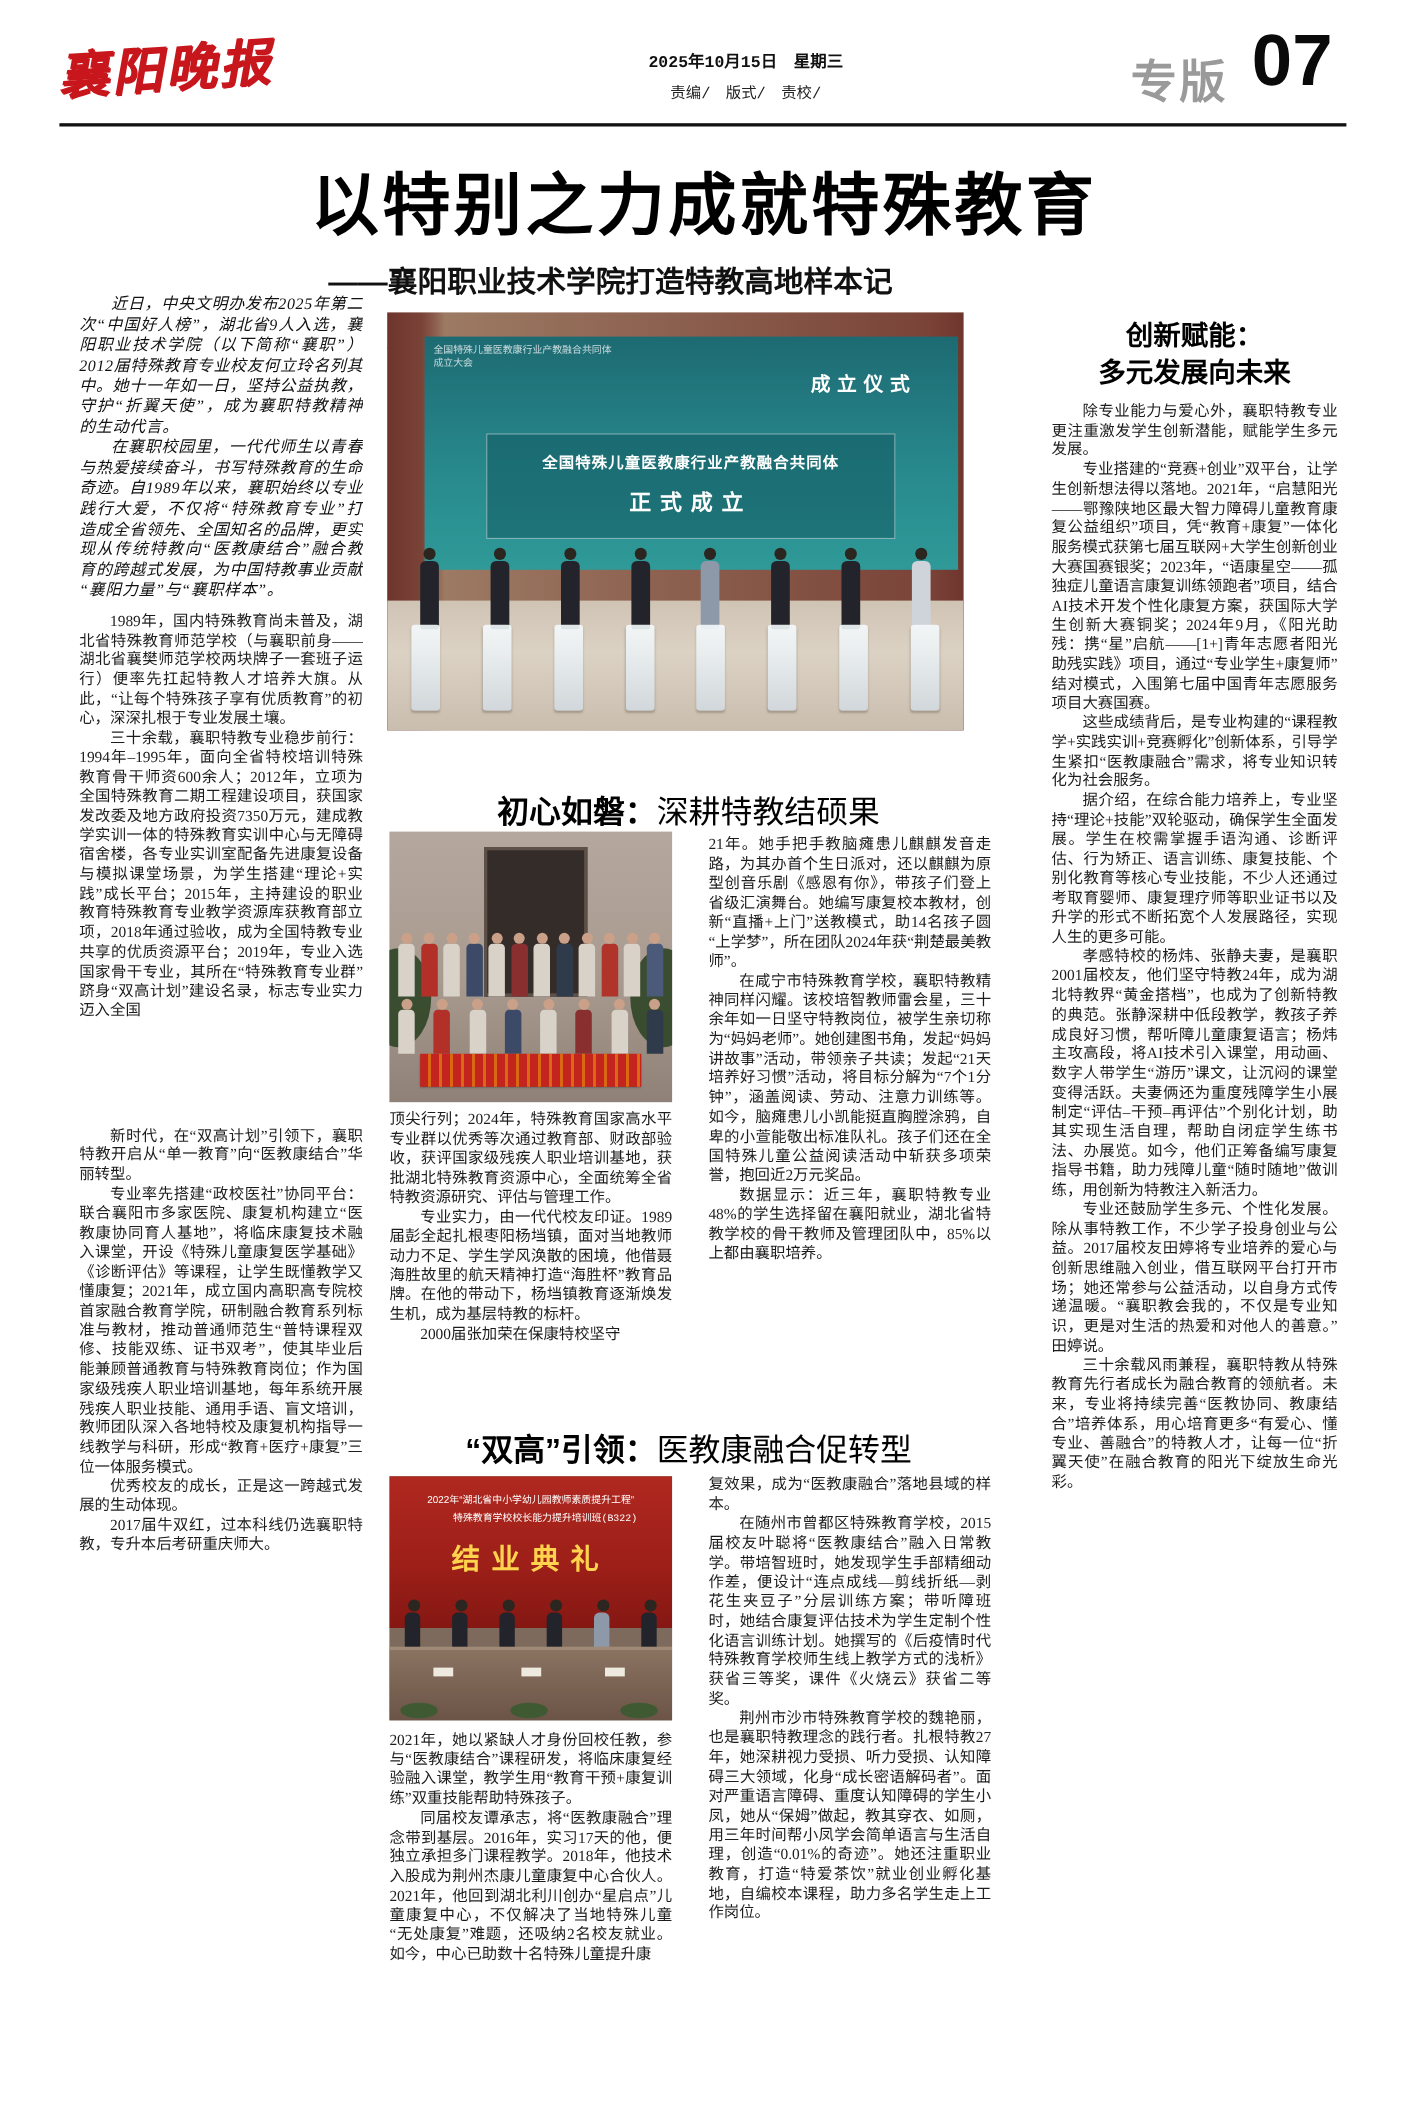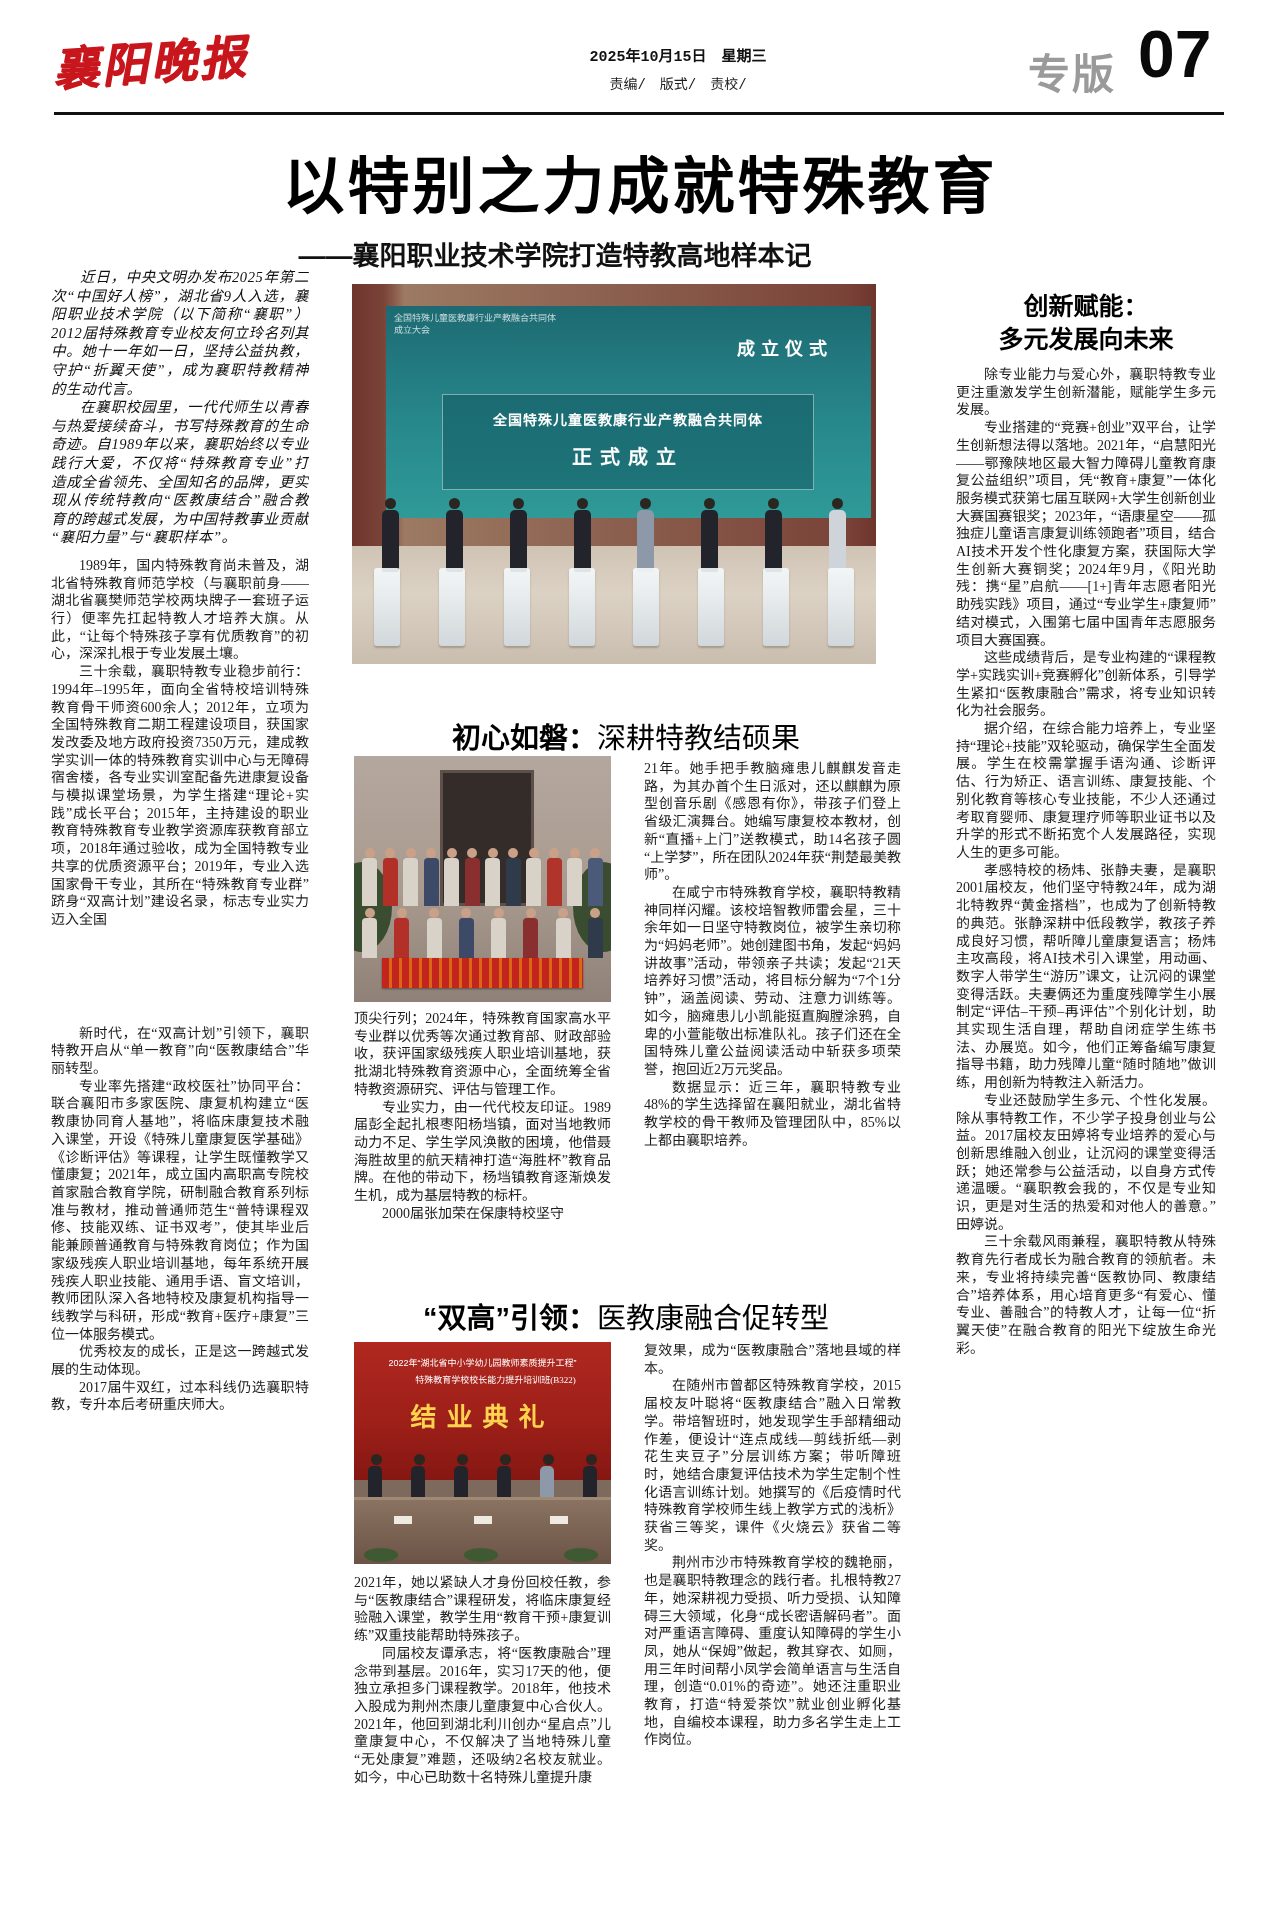--- a/index.html
+++ b/index.html
@@ -90,21 +90,21 @@
   .pp:nth-child(10){background:#b0342a;} .pp:nth-child(12){background:#4a5a78;}
   .p2banner{position:absolute;left:28px;bottom:14px;width:201px;height:30px;background:#c3241e;
             background-image:repeating-linear-gradient(90deg,transparent 0 7px,rgba(255,214,0,.38) 7px 10px);
             box-shadow:0 1px 2px rgba(0,0,0,.4);}
 
   
   .photo3{left:354px;top:1342px;width:257px;height:222px;overflow:hidden;background:#7d6a5c;}
   .p3back{position:absolute;left:0;top:0;width:100%;height:138px;text-align:center;
           background:linear-gradient(180deg,#b02820 0%,#9c1f18 60%,#851713 100%);}
   .p3l1{font-size:9px;color:#fff;margin-top:14px;font-family:"Liberation Sans","DejaVu Sans",sans-serif;}
-  .p3l2{font-size:9px;color:#fff;margin-top:4px;font-family:Liberation Serif, serif;padding-left:26px;}
+  .p3l2{font-size:9px;color:#fff;margin-top:4px;font-family:Liberation Mono, monospace;padding-left:26px;}
   .p3title{font-size:26px;font-weight:900;color:#ffd34d;letter-spacing:10px;margin-top:10px;
            font-family:"Liberation Sans","DejaVu Sans",sans-serif;}
   .p3figs{position:absolute;left:14px;right:14px;bottom:62px;height:44px;display:flex;
           justify-content:space-between;align-items:flex-end;}
   .p3figs .fig{width:14px;height:36px;}
   .p3table{position:absolute;left:0;bottom:0;width:100%;height:64px;
            background:linear-gradient(180deg,#8a7361 0%,#6b5346 100%);border-top:3px solid #a08a75;}
   .p3paper{position:absolute;bottom:40px;width:18px;height:8px;background:#efeae0;}
   .p3plant{position:absolute;bottom:2px;width:34px;height:14px;border-radius:50%;background:#3f5a33;}
 </style>
@@ -156,21 +156,21 @@
       <div class="pod"></div>
       <div class="pod"></div>
       <div class="pod"></div>
       <div class="pod"></div>
       <div class="pod"></div>
       <div class="pod"></div>
       <div class="pod"></div>
     </div>
   </div>
 
-  <div class="col" style="left:51px;top:268px;width:258px;height:1650px;">
+  <div class="col" style="left:72px;top:268px;width:258px;height:1650px;">
     <div>
         <p class="para kai">近日，中央文明办发布2025年第二次“中国好人榜”，湖北省9人入选，襄阳职业技术学院（以下简称“襄职”）2012届特殊教育专业校友何立玲名列其中。她十一年如一日，坚持公益执教，守护“折翼天使”，成为襄职特教精神的生动代言。</p>
         <p class="para kai">在襄职校园里，一代代师生以青春与热爱接续奋斗，书写特殊教育的生命奇迹。自1989年以来，襄职始终以专业践行大爱，不仅将“特殊教育专业”打造成全省领先、全国知名的品牌，更实现从传统特教向“医教康结合”融合教育的跨越式发展，为中国特教事业贡献“襄阳力量”与“襄职样本”。</p>
       </div>
     <div class="gap"></div>
     <div>
         <p class="para">1989年，国内特殊教育尚未普及，湖北省特殊教育师范学校（与襄职前身——湖北省襄樊师范学校两块牌子一套班子运行）便率先扛起特教人才培养大旗。从此，“让每个特殊孩子享有优质教育”的初心，深深扎根于专业发展土壤。</p>
         <p class="para">三十余载，襄职特教专业稳步前行：1994年–1995年，面向全省特校培训特殊教育骨干师资600余人；2012年，立项为全国特殊教育二期工程建设项目，获国家发改委及地方政府投资7350万元，建成教学实训一体的特殊教育实训中心与无障碍宿舍楼，各专业实训室配备先进康复设备与模拟课堂场景，为学生搭建“理论+实践”成长平台；2015年，主持建设的职业教育特殊教育专业教学资源库获教育部立项，2018年通过验收，成为全国特教专业共享的优质资源平台；2019年，专业入选国家骨干专业，其所在“特殊教育专业群”跻身“双高计划”建设名录，标志专业实力迈入全国</p>
       </div>
     <div class="spacer"></div>
@@ -279,18 +279,18 @@
     <div>创新赋能：</div>
     <div>多元发展向未来</div>
   </div>
   <div class="col" style="left:956px;top:366px;width:260px;height:1546px;">
     <div>
         <p class="para">除专业能力与爱心外，襄职特教专业更注重激发学生创新潜能，赋能学生多元发展。</p>
         <p class="para">专业搭建的“竞赛+创业”双平台，让学生创新想法得以落地。2021年，“启慧阳光——鄂豫陕地区最大智力障碍儿童教育康复公益组织”项目，凭“教育+康复”一体化服务模式获第七届互联网+大学生创新创业大赛国赛银奖；2023年，“语康星空——孤独症儿童语言康复训练领跑者”项目，结合AI技术开发个性化康复方案，获国际大学生创新大赛铜奖；2024年9月，《阳光助残：携“星”启航——[1+]青年志愿者阳光助残实践》项目，通过“专业学生+康复师”结对模式，入围第七届中国青年志愿服务项目大赛国赛。</p>
         <p class="para">这些成绩背后，是专业构建的“课程教学+实践实训+竞赛孵化”创新体系，引导学生紧扣“医教康融合”需求，将专业知识转化为社会服务。</p>
         <p class="para">据介绍，在综合能力培养上，专业坚持“理论+技能”双轮驱动，确保学生全面发展。学生在校需掌握手语沟通、诊断评估、行为矫正、语言训练、康复技能、个别化教育等核心专业技能，不少人还通过考取育婴师、康复理疗师等职业证书以及升学的形式不断拓宽个人发展路径，实现人生的更多可能。</p>
         <p class="para">孝感特校的杨炜、张静夫妻，是襄职2001届校友，他们坚守特教24年，成为湖北特教界“黄金搭档”，也成为了创新特教的典范。张静深耕中低段教学，教孩子养成良好习惯，帮听障儿童康复语言；杨炜主攻高段，将AI技术引入课堂，用动画、数字人带学生“游历”课文，让沉闷的课堂变得活跃。夫妻俩还为重度残障学生小展制定“评估–干预–再评估”个别化计划，助其实现生活自理，帮助自闭症学生练书法、办展览。如今，他们正筹备编写康复指导书籍，助力残障儿童“随时随地”做训练，用创新为特教注入新活力。</p>
-        <p class="para">专业还鼓励学生多元、个性化发展。除从事特教工作，不少学子投身创业与公益。2017届校友田婷将专业培养的爱心与创新思维融入创业，让沉闷的课堂变得活跃；她还常参与公益活动，以自身方式传递温暖。“襄职教会我的，不仅是专业知识，更是对生活的热爱和对他人的善意。”田婷说。</p>
+        <p class="para">专业还鼓励学生多元、个性化发展。除从事特教工作，不少学子投身创业与公益。2017届校友田婷将专业培养的爱心与创新思维融入创业，借互联网平台打开市场；她还常参与公益活动，以自身方式传递温暖。“襄职教会我的，不仅是专业知识，更是对生活的热爱和对他人的善意。”田婷说。</p>
         <p class="para">三十余载风雨兼程，襄职特教从特殊教育先行者成长为融合教育的领航者。未来，专业将持续完善“医教协同、教康结合”培养体系，用心培育更多“有爱心、懂专业、善融合”的特教人才，让每一位“折翼天使”在融合教育的阳光下绽放生命光彩。</p>
       </div>
   </div>
 
 </div>
 
 </body></html>

